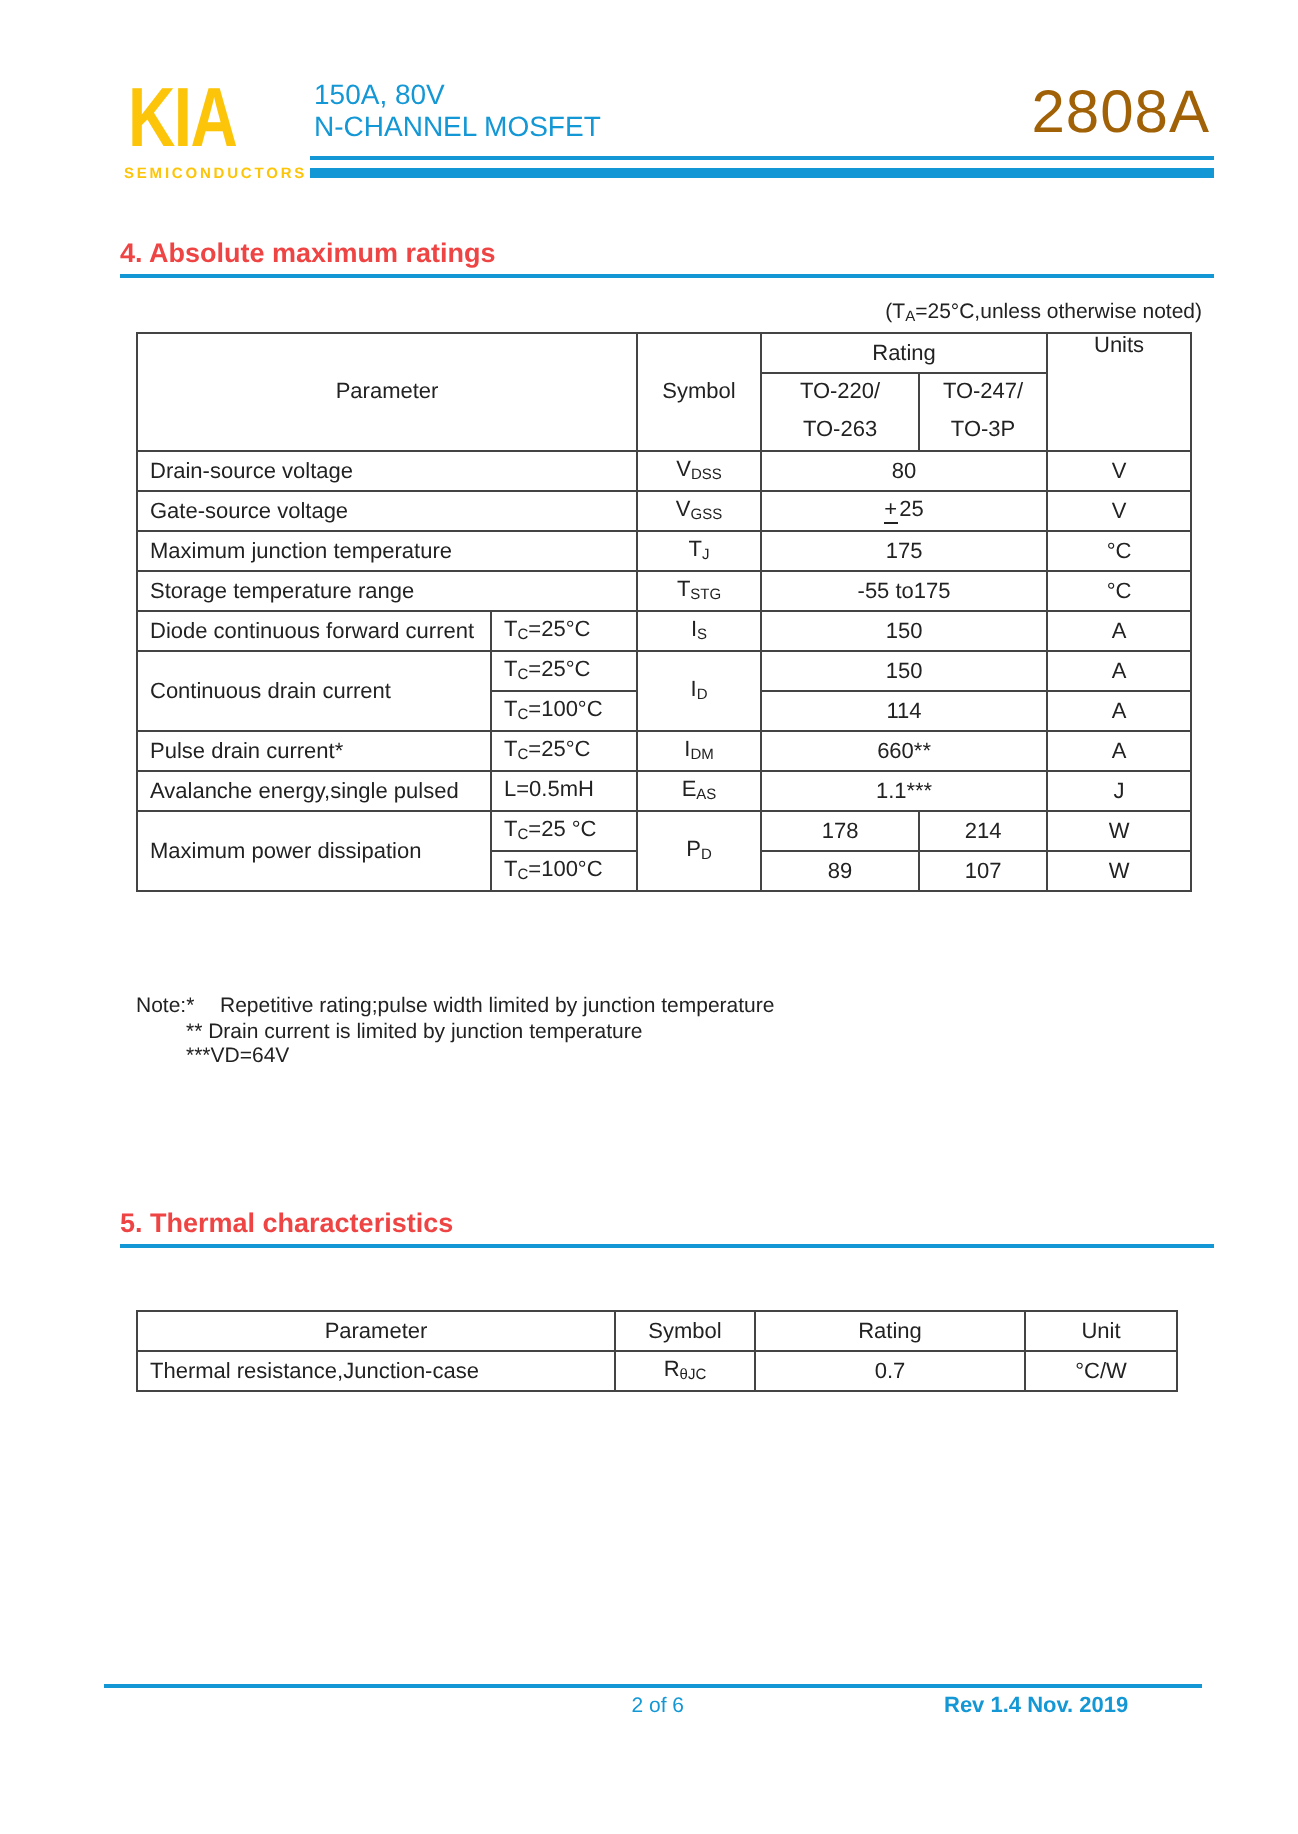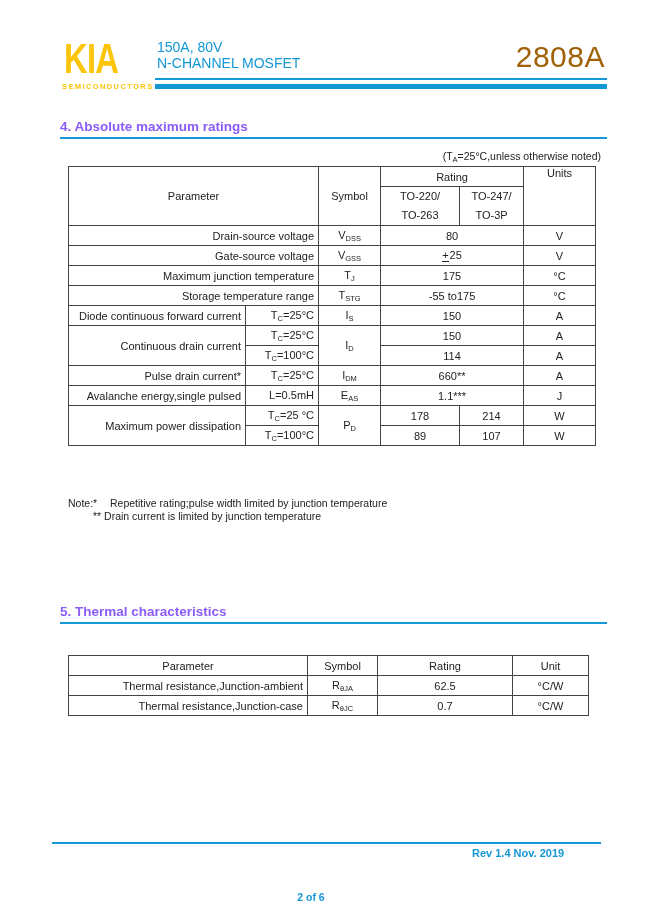--- a/index.html
+++ b/index.html
@@ -26,49 +26,49 @@
     font-size:14px; font-weight:400; color:#1397d5; line-height:16px;
   }
   .part-number {
     position:absolute; right:44px; top:40px;
     font-size:30px; color:#a16207; letter-spacing:0.5px;
   }
   .rule-thin  { position:absolute; left:155px; top:78px; width:452px; height:2px; background:#1397d5; }
   .rule-thick { position:absolute; left:155px; top:84px; width:452px; height:5px; background:#1397d5; }
 
   
-  .sec-title { position:absolute; left:60px; font-size:13.5px; font-weight:700; color:#8b5cf6; }
+  .sec-title { position:absolute; left:60px; font-size:13.5px; font-weight:700; color:#ef4444; }
   .sec4-title { top:119px; }
   .sec5-title { top:604px; }
   .sec-rule { position:absolute; left:60px; width:547px; height:2px; background:#1397d5; }
   .sec4-rule { top:137px; }
   .sec5-rule { top:622px; }
 
   .cond-note { position:absolute; right:48px; top:150px; font-size:10.5px; color:#222; }
 
   
   table { border-collapse:collapse; table-layout:fixed; font-size:11px; color:#222; }
   td { border:1px solid #444; height:20px; padding:0 4px; overflow:hidden; white-space:nowrap; }
   .amr-table { position:absolute; left:68px; top:166px; width:527px; }
   .th-table  { position:absolute; left:68px; top:655px; width:520px; }
   td.c { text-align:center; }
-  td.p, td.cond { text-align:right; padding-left:6px; }
+  td.p, td.cond { text-align:left; padding-left:6px; }
   .hdr-pkg { height:38px; text-align:center; line-height:19px;margin-left:37px; }
   .sb { font-size:7.5px; vertical-align:-1.5px; }
   .pm { display:inline-block; border-bottom:1px solid #222; line-height:11px; margin-right:1px; }
 
   
   .notes { position:absolute; left:68px; top:454px; font-size:10.5px; line-height:12.5px; color:#222;margin-top:43px; }
   .note-label { display:inline-block; min-width:42px; }
   .note-indent { margin-left:25px; }
 
   
   .foot-rule { position:absolute; left:52px; top:842px; width:549px; height:2px; background:#1397d5; }
-  .foot-page { position:absolute; left:280px; top:847px; width:62px; text-align:center;
-               font-size:10.5px; font-weight:700; color:#1397d5;margin-top:44px; }
+  .foot-page { position:absolute; left:280px; top:847px; width:62px; text-align:right;
+               font-size:10.5px; font-weight:400; color:#1397d5; }
   .foot-rev  { position:absolute; left:472px; top:847px; font-size:11px; font-weight:700; color:#1397d5; }
 </style>
 </head>
 <body>
 
 <div class="page">
 
   <div class="logo-text">KIA</div>
   <div class="logo-sub">SEMICONDUCTORS</div>
   <div class="spec">
@@ -189,46 +189,41 @@
         <td class="c">89</td>
         <td class="c">107</td>
         <td class="c">W</td>
       </tr>
     </tbody>
   </table>
 
   <div class="notes">
     <div><span class="note-label">Note:*</span><span>Repetitive rating;pulse width limited by junction temperature</span></div>
     <div class="note-indent">** Drain current is limited by junction temperature</div>
+    <div class="note-indent">***VD=64V</div>
   </div>
 
   <div class="sec-title sec5-title">5. Thermal characteristics</div>
   <div class="sec-rule sec5-rule"></div>
 
   <table class="th-table">
     <colgroup>
       <col style="width:239px">
         <col style="width:70px">
         <col style="width:135px">
         <col style="width:76px">
     </colgroup>
     <tbody>
       <tr>
         <td class="c">Parameter</td>
         <td class="c">Symbol</td>
         <td class="c">Rating</td>
         <td class="c">Unit</td>
       </tr>
       <tr>
-        <td class="p">Thermal resistance,Junction-ambient</td>
-        <td class="c"><span>R</span><span class="sb">θJA</span></td>
-        <td class="c">62.5</td>
-        <td class="c">°C/W</td>
-      </tr>
-      <tr>
         <td class="p">Thermal resistance,Junction-case</td>
         <td class="c"><span>R</span><span class="sb">θJC</span></td>
         <td class="c">0.7</td>
         <td class="c">°C/W</td>
       </tr>
     </tbody>
   </table>
 
   <div class="foot-rule"></div>
   <div class="foot-page">2 of 6</div>

